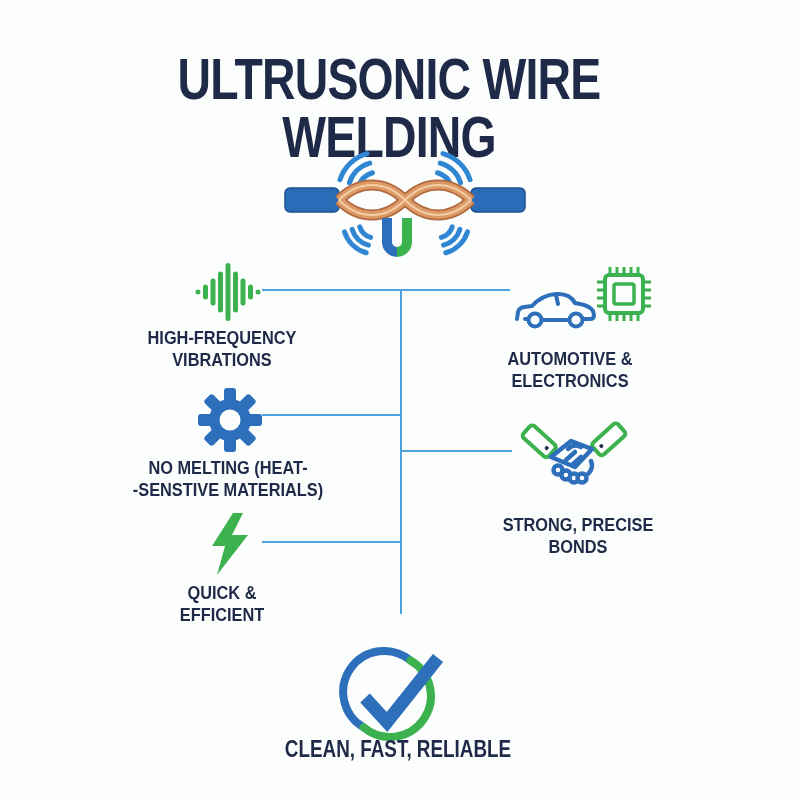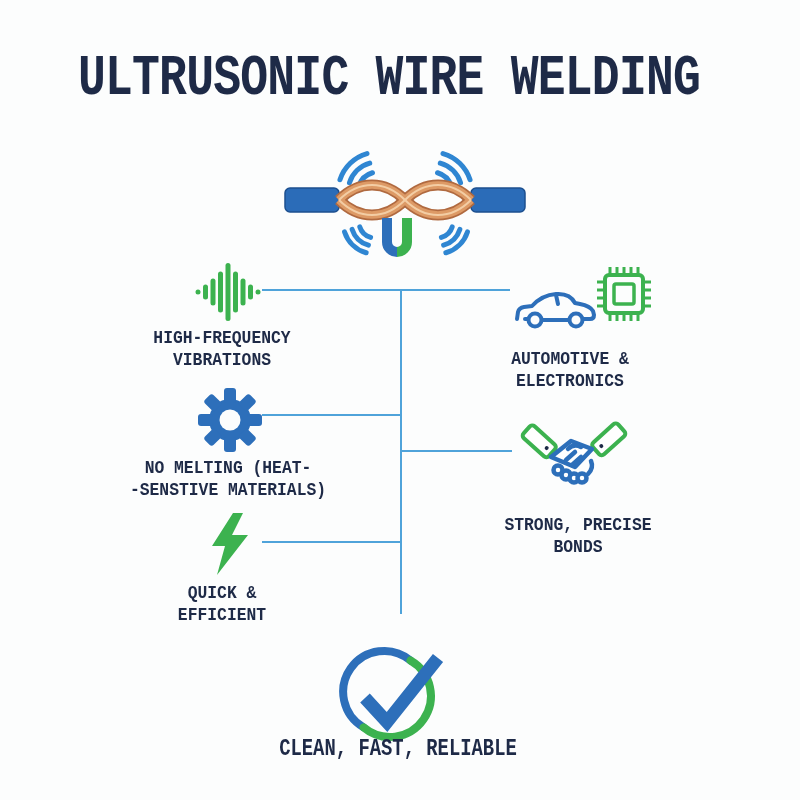--- a/index.html
+++ b/index.html
@@ -1,19 +1,19 @@
 <!DOCTYPE html>
 <html><head>
 <meta charset="utf-8">
 <style>
   html,body{margin:0;padding:0;}
   .canvas{
     position:relative;width:800px;height:800px;overflow:hidden;
     background:#fcfdfd;
-    font-family:Liberation Mono, monospace;
+    font-family:Liberation Sans, sans-serif;
   }
   .title{
     position:absolute;left:-11px;top:50px;width:800px;margin:0;
     text-align:center;font-size:58px;font-weight:bold;letter-spacing:-1px;
     color:#1e2a47;transform:scaleX(0.8);line-height:1;
   }
   .label{
     position:absolute;text-align:center;white-space:pre-line;
     font-size:19px;font-weight:bold;line-height:1.18;color:#1e2a47;
     transform:scaleX(0.86);

